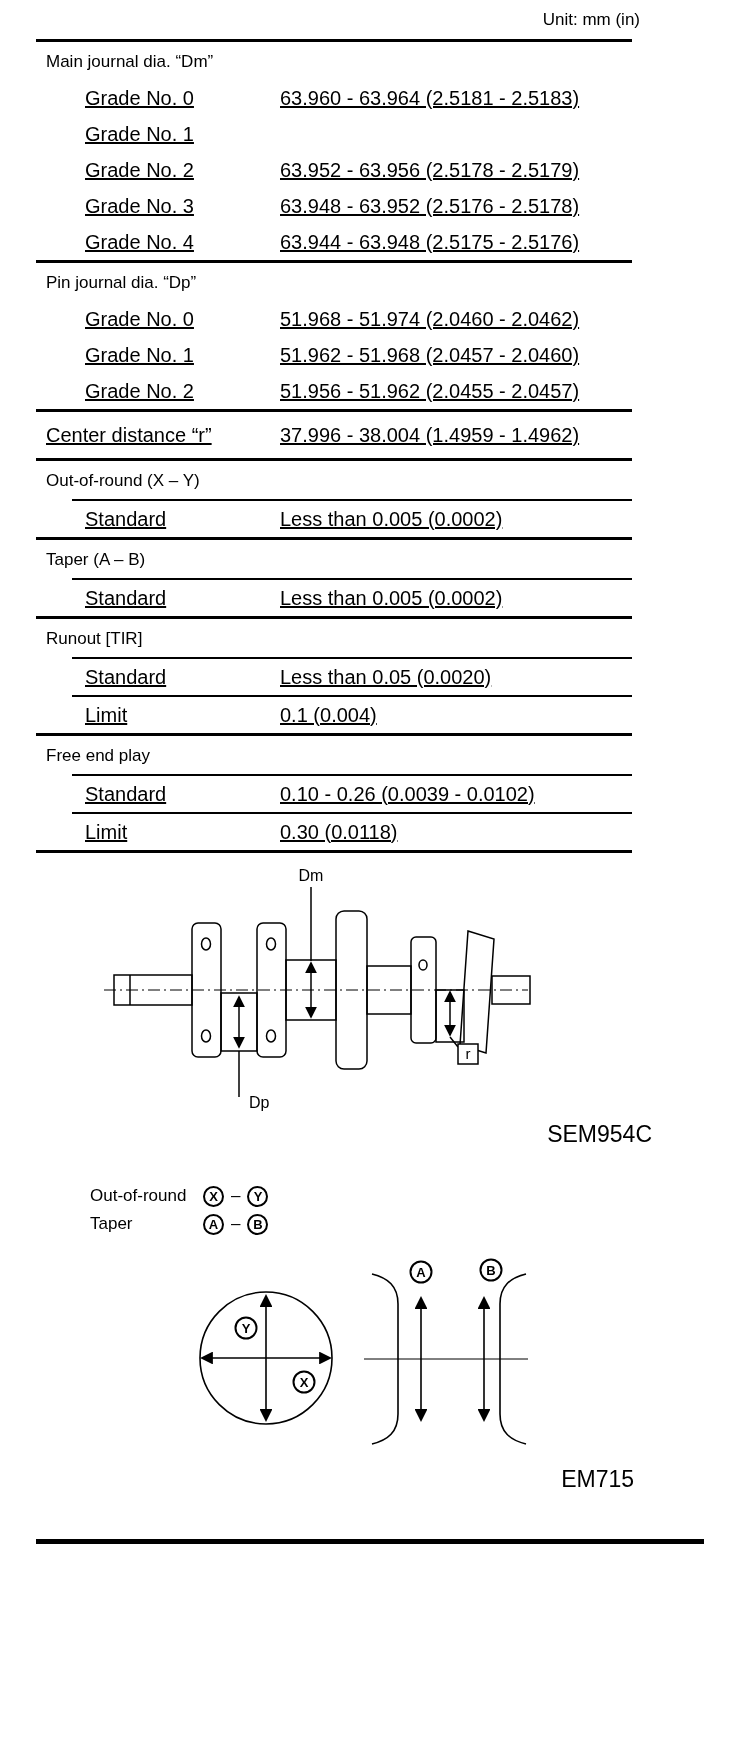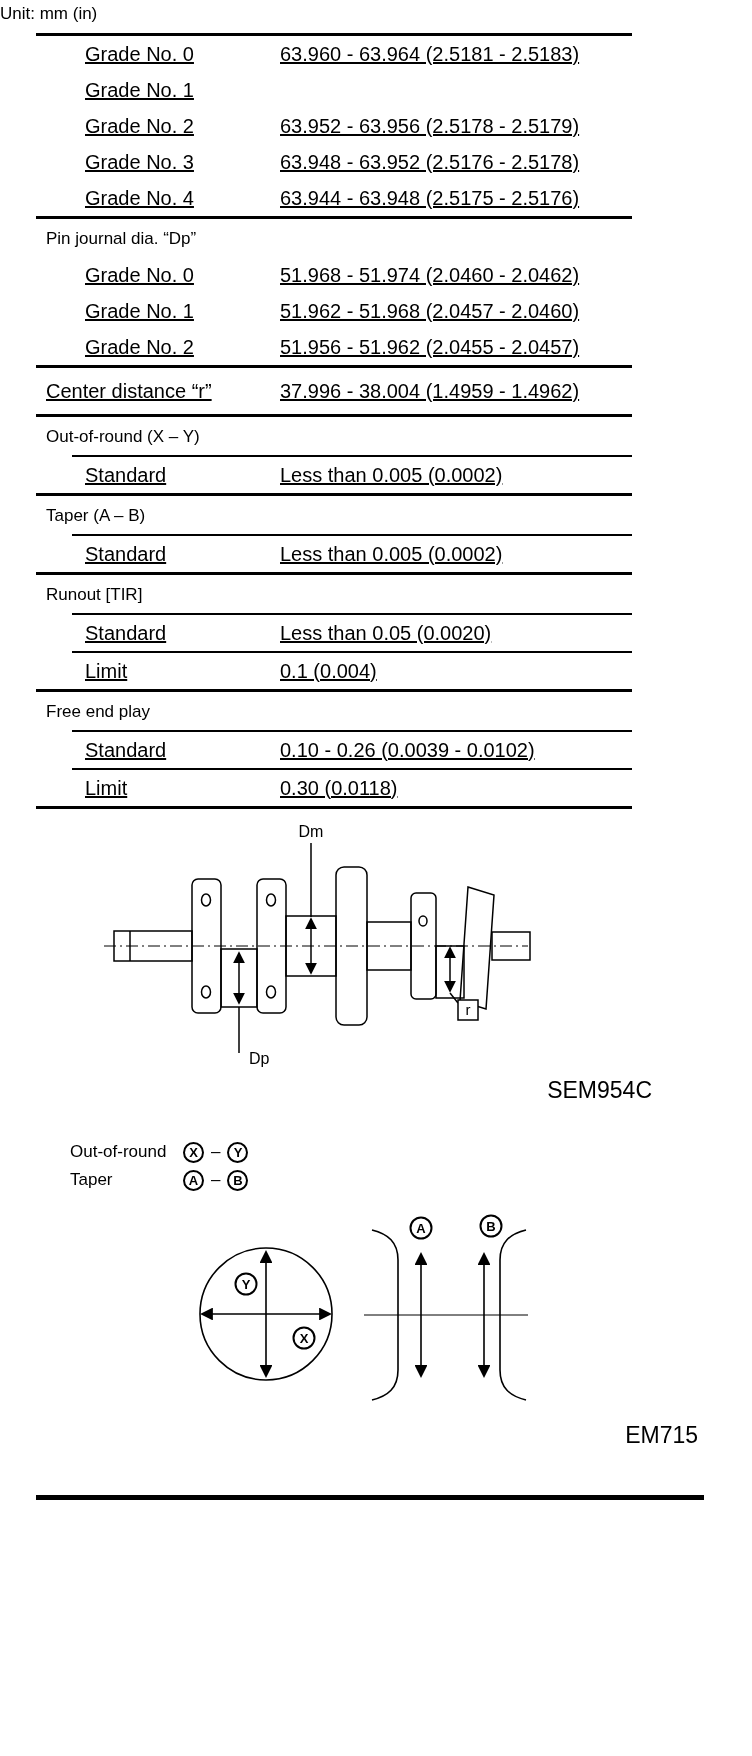--- a/index.html
+++ b/index.html
@@ -1,61 +1,62 @@
 <!DOCTYPE html>
 <html><head>
 <meta charset="utf-8">
 <style>
   * { box-sizing: border-box; }
   html, body { margin: 0; padding: 0; background: #ffffff; }
   body { font-family: "Liberation Sans", sans-serif; color: #000; }
   .page { width: 752px; height: 1756px; background: #fff; position: relative; overflow: hidden; }
 
-  .unit-row { text-align: left; padding: 4px 112px 9px 0; font-size: 17px; }
+  .unit-row { text-align: right; padding: 10px 112px 9px 0; font-size: 17px; }
 
   .rule-thick { height: 3px; background: #000; margin-left: 36px; width: 596px; }
   .rule-thin  { height: 2px; background: #000; margin-left: 72px; width: 560px; }
   .rule-bottom{ height: 5px; background: #000; margin-left: 36px; width: 668px; margin-top: 46px; }
 
   .sec-title { font-size: 17px; padding: 10px 0 8px 46px; }
 
   .spec-row { display: flex; align-items: center; height: 36px; margin-left: 36px; width: 596px; font-size: 20px; text-decoration: underline; }
   .spec-row .lbl { flex: 0 0 244px; padding-left: 49px; }
   .spec-row.flush { height: 46px; }
   .spec-row.flush .lbl { padding-left: 10px; }
   .spec-row .val { flex: 1; text-align: left; }
 
   .fig1 { margin-top: 12px; }
   .fig1 svg { display: block; margin-left: 86px; }
   .fig-caption { text-align: right; font-size: 23px; padding-right: 100px; margin-top: 6px; }
 
   .fig2 { margin-top: 34px; }
-  .fig2-legend { margin-left: 70px; font-size: 17px; }
+  .fig2-legend { margin-left: 90px; font-size: 17px; }
   .legend-row { display: flex; align-items: center; height: 28px; }
   .legend-label { width: 113px; }
   .circ { display: inline-flex; width: 21px; height: 21px; border: 2px solid #000; border-radius: 50%;
           align-items: center; justify-content: center; font-size: 13px; font-weight: bold; }
   .dash { margin: 0 7px; }
   .fig2 svg { display: block; margin-left: 188px; margin-top: 18px; }
-  .fig2 .fig-caption { padding-right: 54px; margin-top: 10px; }
+  .fig2 .fig-caption { padding-right: 118px; margin-top: 10px; }
 
   svg text { font-family: "Liberation Sans", sans-serif; fill: #000; stroke: none; }
 </style>
 </head>
 <body>
 
 <div class="page">
 
   <div class="unit-row">
     <span>Unit: mm (in)</span>
   </div>
   <div class="rule-thick"></div>
 
   <div>
 
+    <div class="sec-title">Main journal dia. “Dm”</div>
     <div class="spec-row">
       <span class="lbl">Grade No. 0</span>
       <span class="val">63.960 - 63.964 (2.5181 - 2.5183)</span>
     </div>
     <div class="spec-row">
       <span class="lbl">Grade No. 1</span>
     </div>
     <div class="spec-row">
       <span class="lbl">Grade No. 2</span>
       <span class="val">63.952 - 63.956 (2.5178 - 2.5179)</span>

